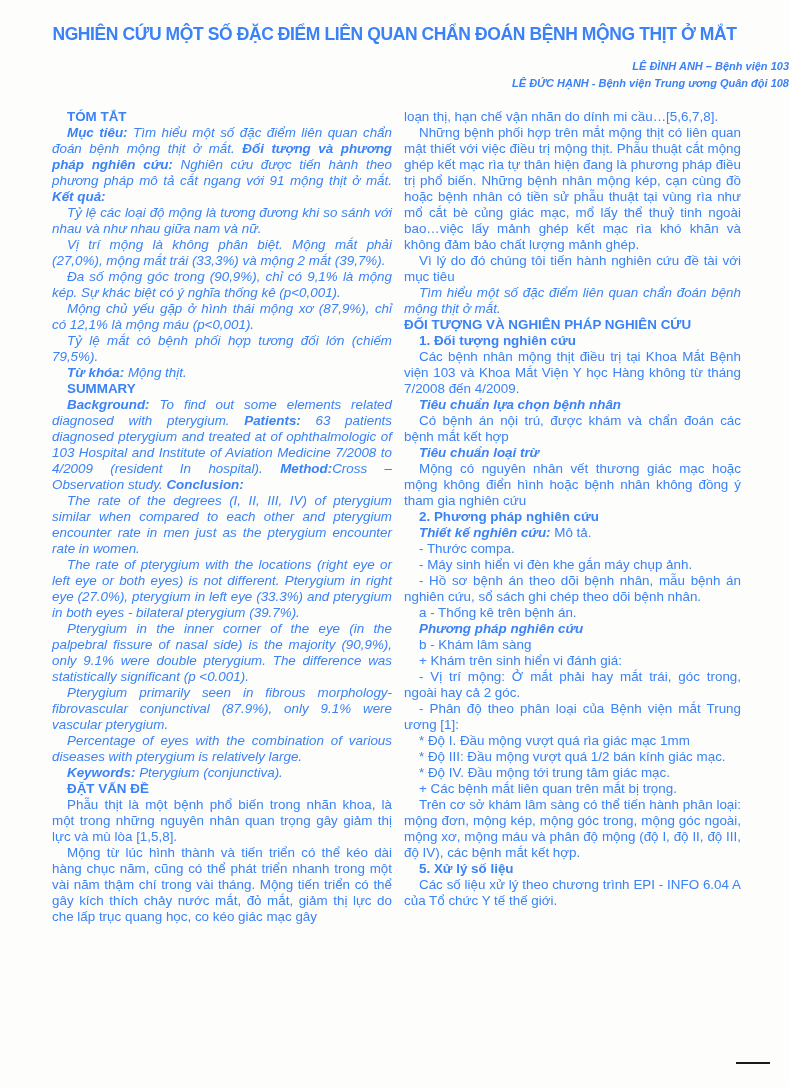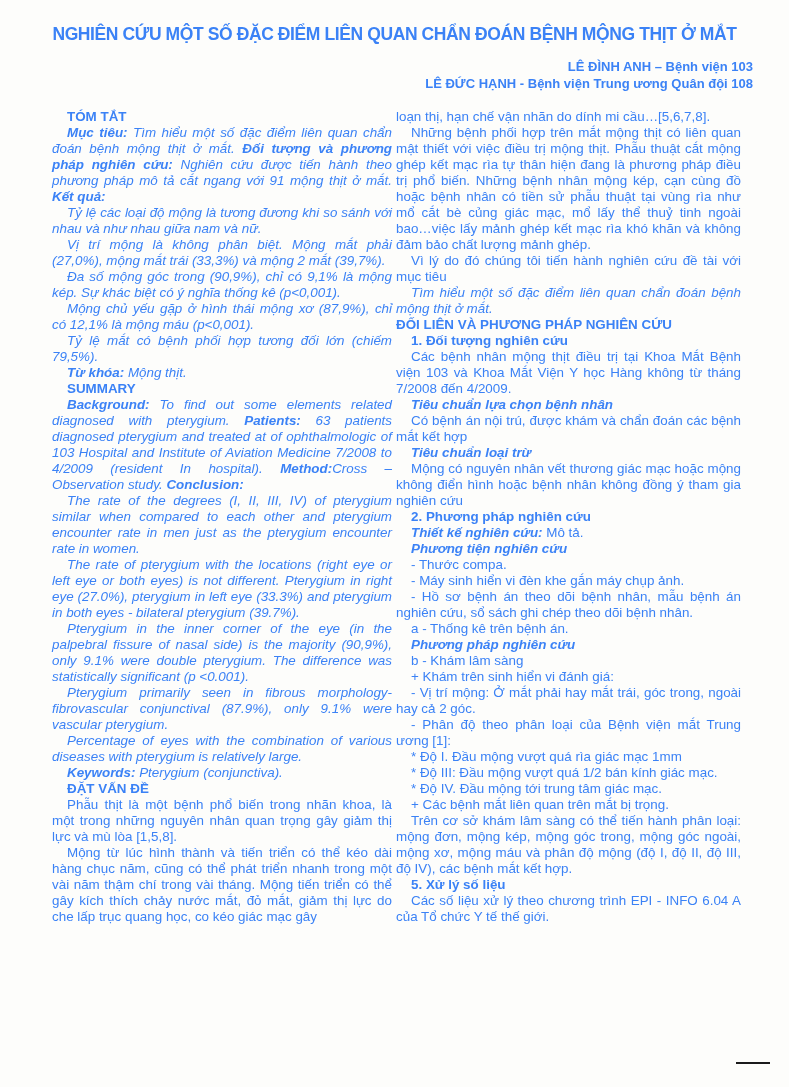--- a/index.html
+++ b/index.html
@@ -19,29 +19,29 @@
     justify-content: center;
   }
   .title-text {
     font-weight: bold;
     font-size: 17.5px;
     letter-spacing: -0.4px;
     white-space: nowrap;
   }
   .authors {
     text-align: right;
-    padding-right: 36px;
     margin-top: 13px;
     font-weight: bold;
-    font-size: 13px;
+    font-style: italic;
+    font-size: 11px;
     line-height: 17px;
   }
   .columns {
     display: flex;
-    gap: 4px;
+    gap: 12px;
     padding: 17px 48px 0 52px;
   }
   .col {
     font-size: 13.4px;
     line-height: 16px;
     text-align: justify;
   }
   .col.left  { width: 340px; flex: 0 0 auto; }
   .col.right { flex: 1; }
   .para { margin: 0; text-indent: 15px; }
@@ -89,30 +89,29 @@
         <div class="para pi"><span class="b">Keywords:</span><span> Pterygium (conjunctiva).</span></div>
         <div class="para h"><span>ĐẶT VẤN ĐỀ</span></div>
         <div class="para p"><span>Phẫu thịt là một bệnh phổ biến trong nhãn khoa, là một trong những nguyên nhân quan trọng gây giảm thị lực và mù lòa [1,5,8].</span></div>
         <div class="para p"><span>Mộng từ lúc hình thành và tiến triển có thể kéo dài hàng chục năm, cũng có thể phát triển nhanh trong một vài năm thậm chí trong vài tháng. Mộng tiến triển có thể gây kích thích chảy nước mắt, đỏ mắt, giảm thị lực do che lấp trục quang học, co kéo giác mạc gây</span></div>
       </div>
     <div class="col right" id="col-right">
         <div class="para p noind"><span>loạn thị, hạn chế vận nhãn do dính mi cầu…[5,6,7,8].</span></div>
         <div class="para p"><span>Những bệnh phối hợp trên mắt mộng thịt có liên quan mật thiết với việc điều trị mộng thịt. Phẫu thuật cắt mộng ghép kết mạc rìa tự thân hiện đang là phương pháp điều trị phổ biến. Những bệnh nhân mộng kép, cạn cùng đồ hoặc bệnh nhân có tiền sử phẫu thuật tại vùng rìa như mổ cắt bè củng giác mạc, mổ lấy thể thuỷ tinh ngoài bao…việc lấy mảnh ghép kết mạc rìa khó khăn và không đảm bảo chất lượng mảnh ghép.</span></div>
         <div class="para p"><span>Vì lý do đó chúng tôi tiến hành nghiên cứu đề tài với mục tiêu</span></div>
         <div class="para pi"><span>Tìm hiểu một số đặc điểm liên quan chẩn đoán bệnh mộng thịt ở mắt.</span></div>
-        <div class="para h noind"><span>ĐỐI LIÊN VÀ PHƯƠNG PHÁP NGHIÊN CỨU</span></div>
+        <div class="para h noind"><span>ĐỐI TƯỢNG VÀ NGHIÊN PHÁP NGHIÊN CỨU</span></div>
         <div class="para h"><span>1. Đối tượng nghiên cứu</span></div>
         <div class="para p"><span>Các bệnh nhân mộng thịt điều trị tại Khoa Mắt Bệnh viện 103 và Khoa Mắt Viện Y học Hàng không từ tháng 7/2008 đến 4/2009.</span></div>
         <div class="para hi"><span>Tiêu chuẩn lựa chọn bệnh nhân</span></div>
         <div class="para p"><span>Có bệnh án nội trú, được khám và chẩn đoán các bệnh mắt kết hợp</span></div>
         <div class="para hi"><span>Tiêu chuẩn loại trừ</span></div>
         <div class="para p"><span>Mộng có nguyên nhân vết thương giác mạc hoặc mộng không điển hình hoặc bệnh nhân không đồng ý tham gia nghiên cứu</span></div>
         <div class="para h"><span>2. Phương pháp nghiên cứu</span></div>
         <div class="para p"><span class="b i">Thiết kế nghiên cứu:</span><span> Mô tả.</span></div>
-        <div class="para hi"><span>Phương tiện nghiên cứu</span></div>
         <div class="para p"><span>- Thước compa.</span></div>
         <div class="para p"><span>- Máy sinh hiển vi đèn khe gắn máy chụp ảnh.</span></div>
         <div class="para p"><span>- Hồ sơ bệnh án theo dõi bệnh nhân, mẫu bệnh án nghiên cứu, sổ sách ghi chép theo dõi bệnh nhân.</span></div>
         <div class="para p"><span>a - Thống kê trên bệnh án.</span></div>
         <div class="para hi"><span>Phương pháp nghiên cứu</span></div>
         <div class="para p"><span>b - Khám lâm sàng</span></div>
         <div class="para p"><span>+ Khám trên sinh hiển vi đánh giá:</span></div>
         <div class="para p"><span>- Vị trí mộng: Ở mắt phải hay mắt trái, góc trong, ngoài hay cả 2 góc.</span></div>
         <div class="para p"><span>- Phân độ theo phân loại của Bệnh viện mắt Trung ương [1]:</span></div>
         <div class="para p"><span>* Độ I. Đầu mộng vượt quá rìa giác mạc 1mm</span></div>

